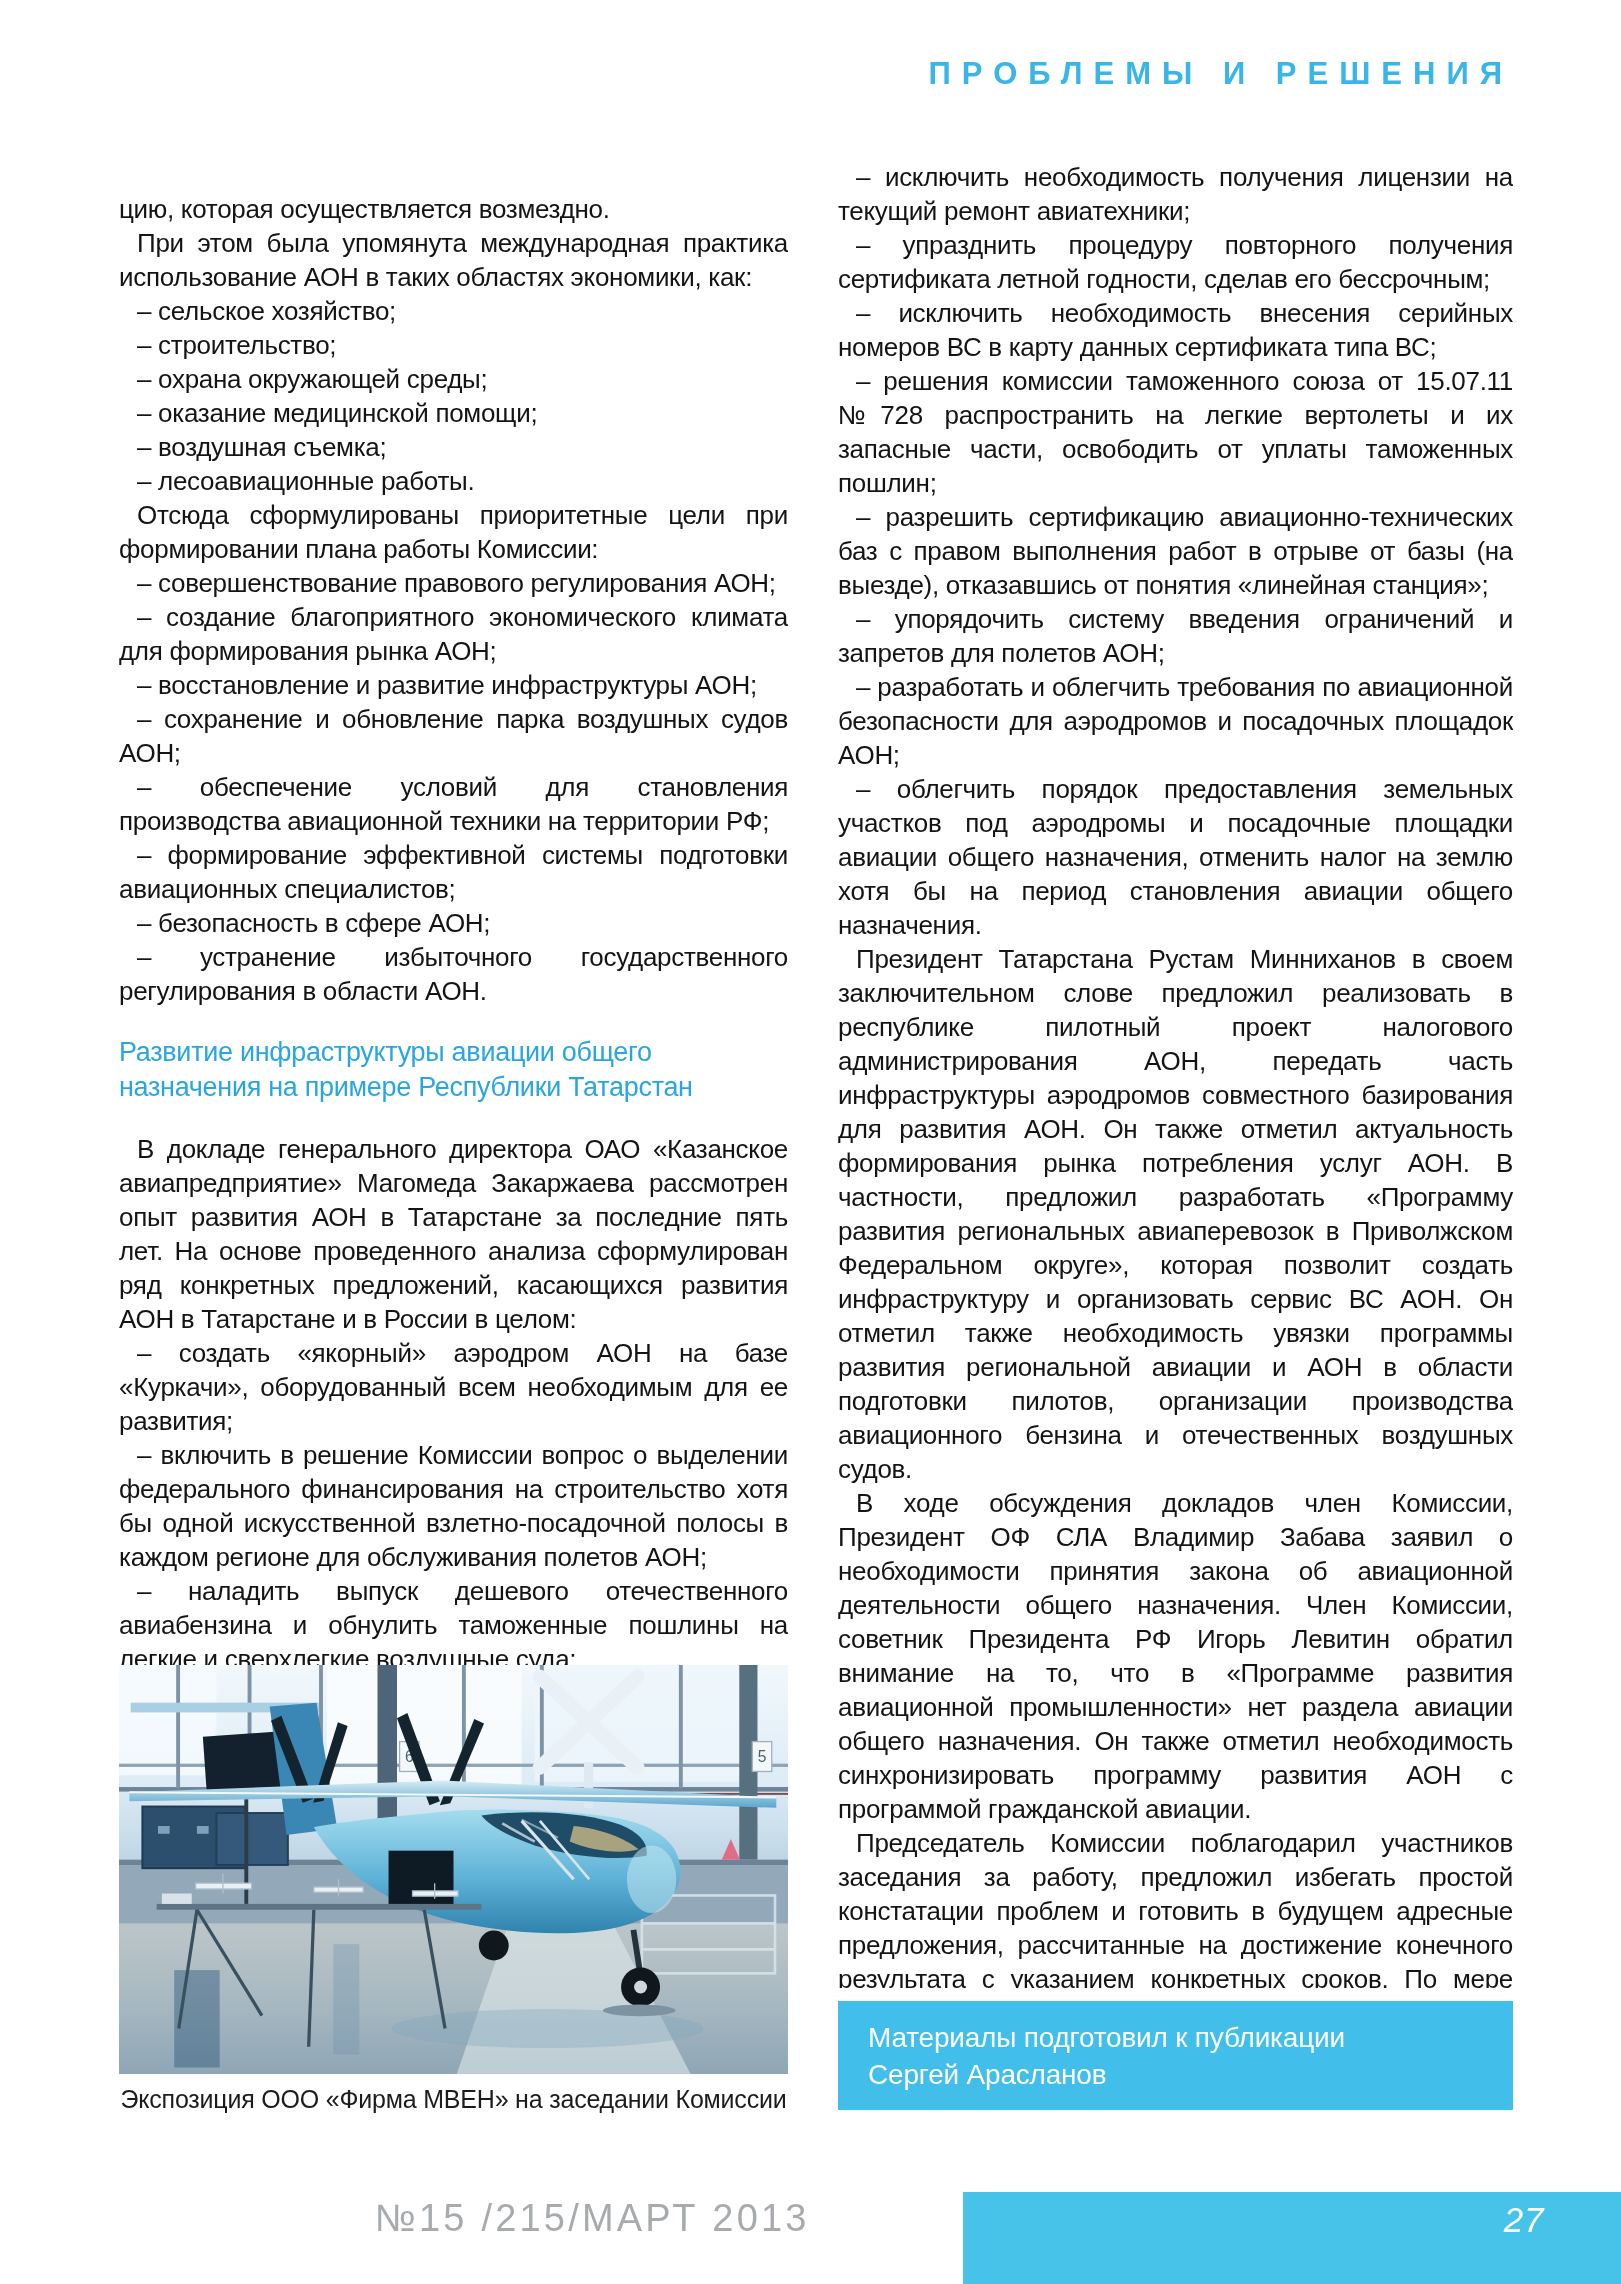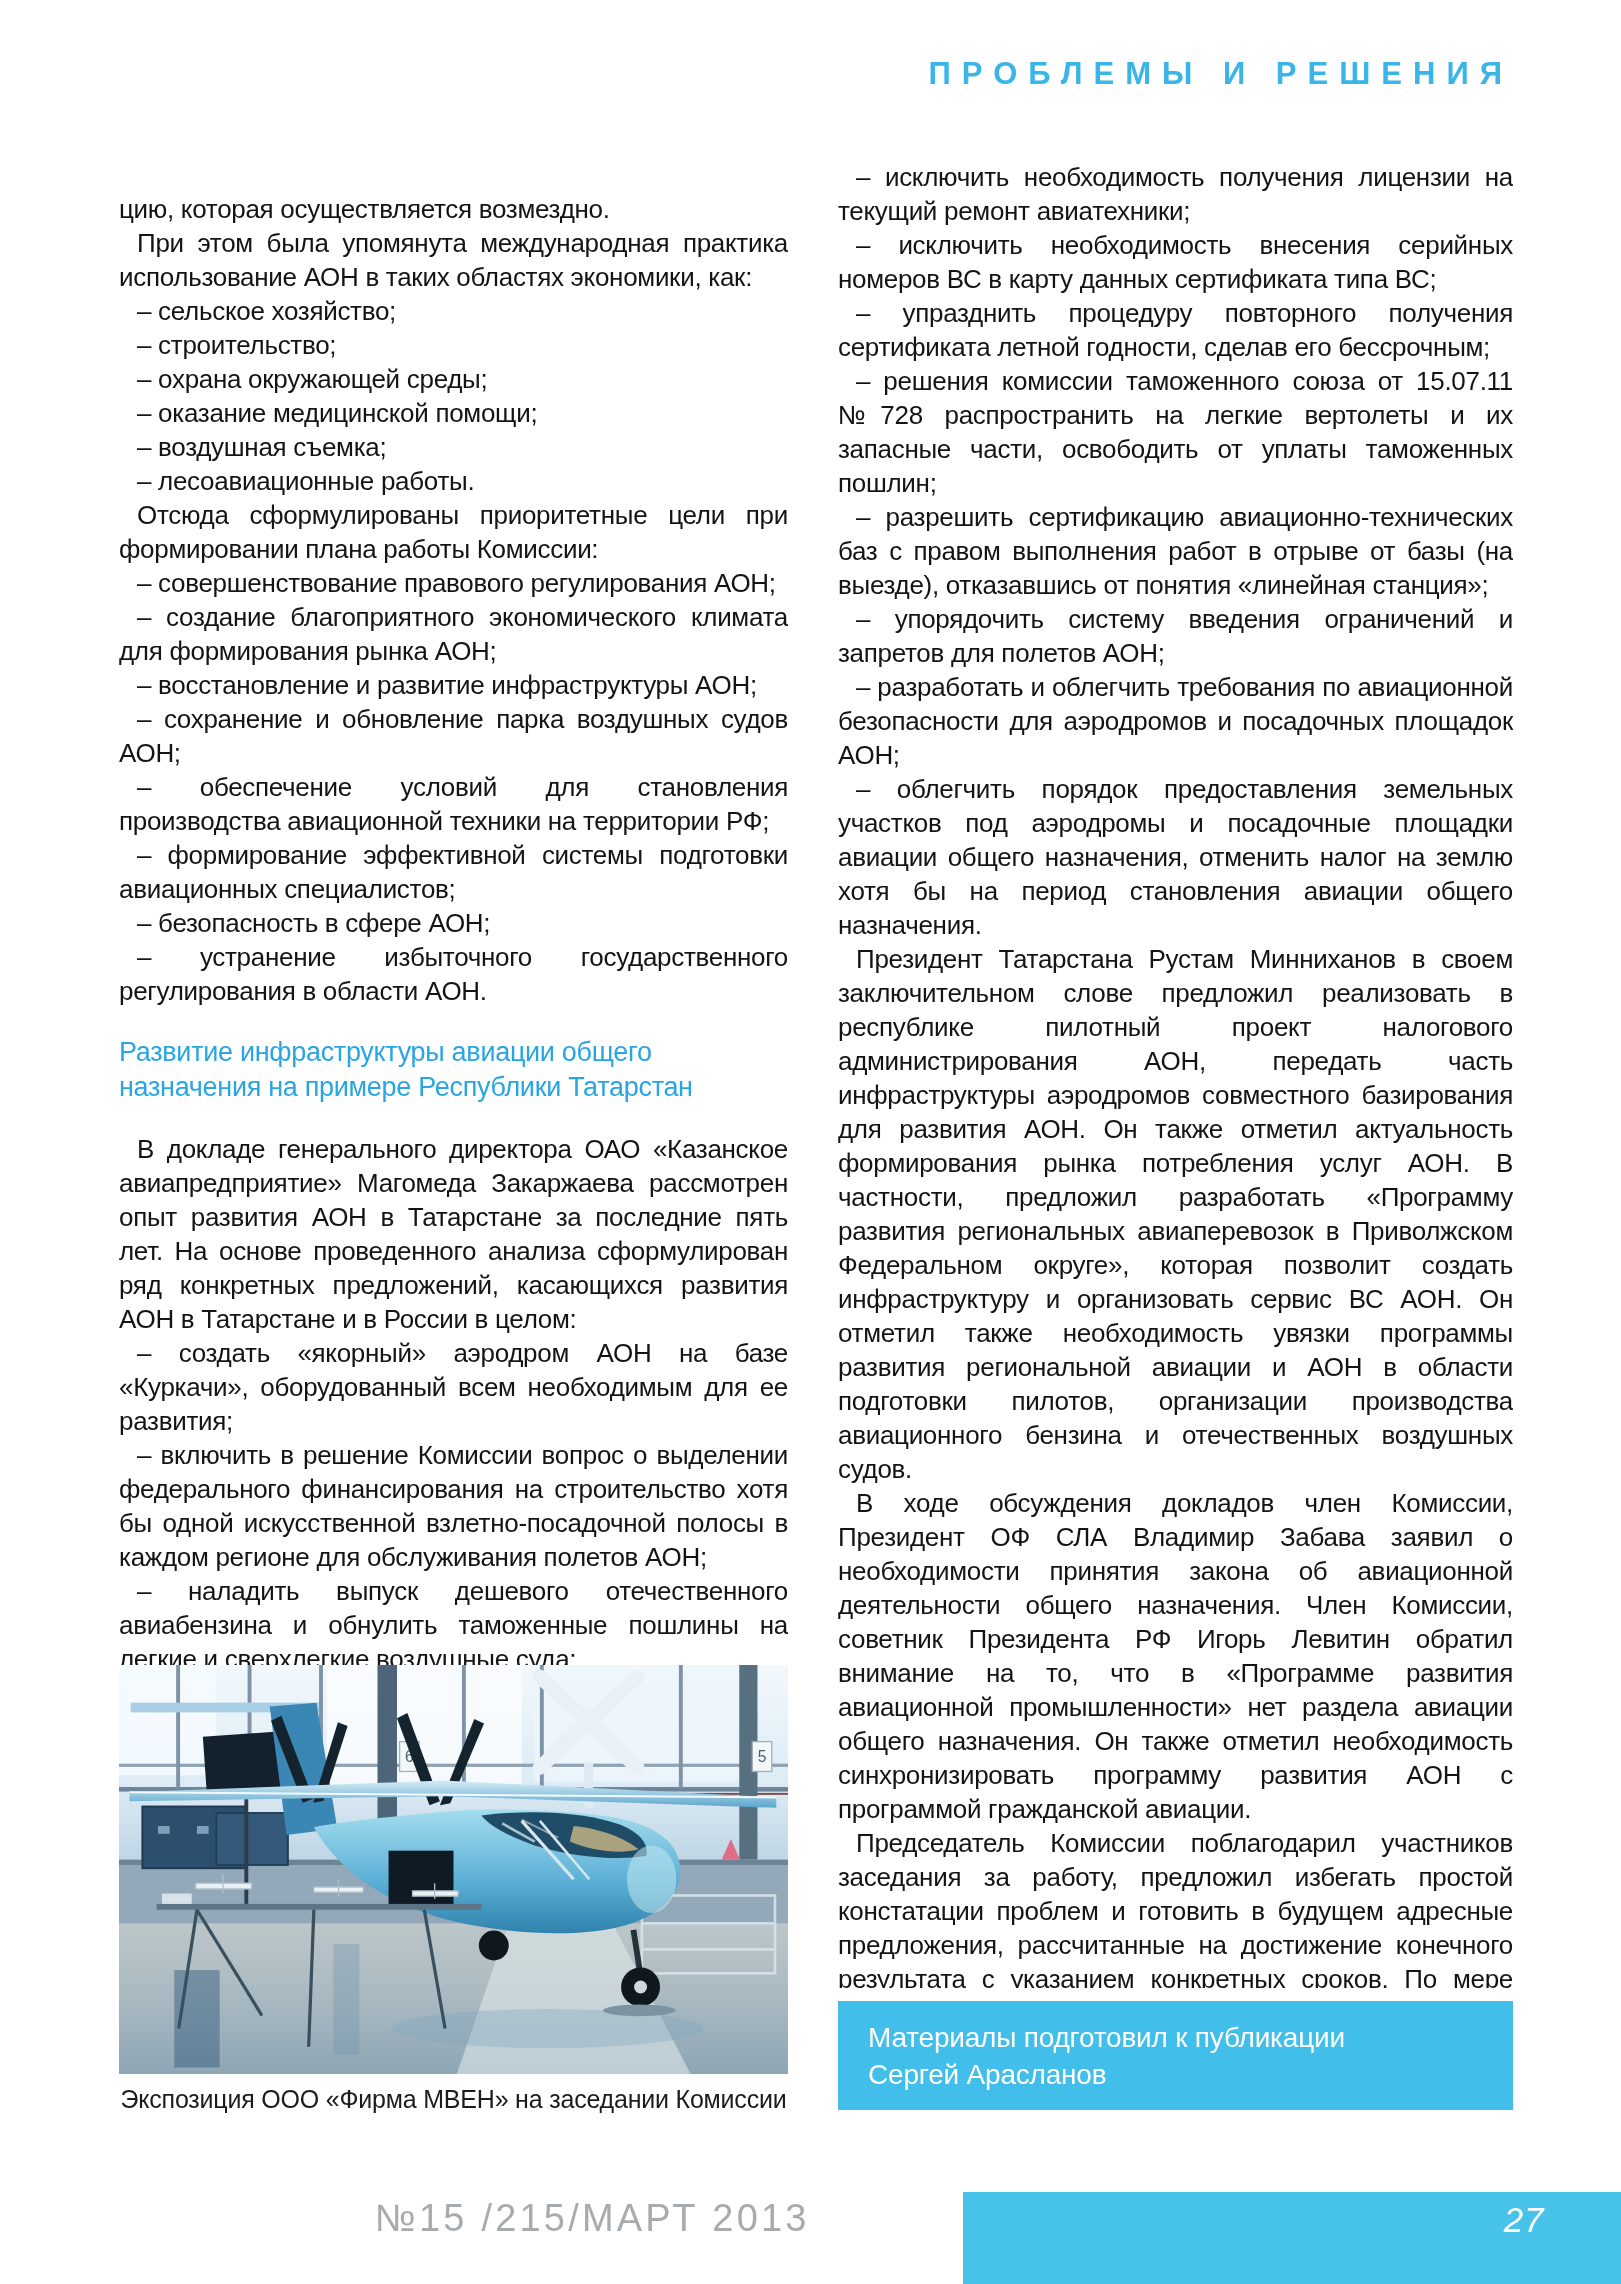--- a/index.html
+++ b/index.html
@@ -86,22 +86,22 @@
       <p class="item">– устранение избыточного государственного регулирования в области АОН.</p>
       <p class="heading">Развитие инфраструктуры авиации общего назначения на примере Республики Татарстан</p>
       <p class="para">В докладе генерального директора ОАО «Казанское авиапредприятие» Магомеда Закаржаева рассмотрен опыт развития АОН в Татарстане за последние пять лет. На основе проведенного анализа сформулирован ряд конкретных предложений, касающихся развития АОН в Татарстане и в России в целом:</p>
       <p class="item">– создать «якорный» аэродром АОН на базе «Куркачи», оборудованный всем необходимым для ее развития;</p>
       <p class="item">– включить в решение Комиссии вопрос о выделении федерального финансирования на строительство хотя бы одной искусственной взлетно-посадочной полосы в каждом регионе для обслуживания полетов АОН;</p>
       <p class="item">– наладить выпуск дешевого отечественного авиабензина и обнулить таможенные пошлины на легкие и сверхлегкие воздушные суда;</p>
       <p class="item">– упразднить процедуру повторной сертификации авиационно-технических баз, ограничившись плановыми проверками;</p>
     </div>
   <div class="col col-right">
       <p class="item">– исключить необходимость получения лицензии на текущий ремонт авиатехники;</p>
+      <p class="item">– упразднить процедуру повторного получения сертификата летной годности, сделав его бессрочным;</p>
       <p class="item">– исключить необходимость внесения серийных номеров ВС в карту данных сертификата типа ВС;</p>
-      <p class="item">– упразднить процедуру повторного получения сертификата летной годности, сделав его бессрочным;</p>
       <p class="item">– решения комиссии таможенного союза от 15.07.11 №728 распространить на легкие вертолеты и их запасные части, освободить от уплаты таможенных пошлин;</p>
       <p class="item">– разрешить сертификацию авиационно-технических баз с правом выполнения работ в отрыве от базы (на выезде), отказавшись от понятия «линейная станция»;</p>
       <p class="item">– упорядочить систему введения ограничений и запретов для полетов АОН;</p>
       <p class="item">– разработать и облегчить требования по авиационной безопасности для аэродромов и посадочных площадок АОН;</p>
       <p class="item">– облегчить порядок предоставления земельных участков под аэродромы и посадочные площадки авиации общего назначения, отменить налог на землю хотя бы на период становления авиации общего назначения.</p>
       <p class="para">Президент Татарстана Рустам Минниханов в своем заключительном слове предложил реализовать в республике пилотный проект налогового администрирования АОН, передать часть инфраструктуры аэродромов совместного базирования для развития АОН. Он также отметил актуальность формирования рынка потребления услуг АОН. В частности, предложил разработать «Программу развития региональных авиаперевозок в Приволжском Федеральном округе», которая позволит создать инфраструктуру и организовать сервис ВС АОН. Он отметил также необходимость увязки программы развития региональной авиации и АОН в области подготовки пилотов, организации производства авиационного бензина и отечественных воздушных судов.</p>
       <p class="para">В ходе обсуждения докладов член Комиссии, Президент ОФ СЛА Владимир Забава заявил о необходимости принятия закона об авиационной деятельности общего назначения. Член Комиссии, советник Президента РФ Игорь Левитин обратил внимание на то, что в «Программе развития авиационной промышленности» нет раздела авиации общего назначения. Он также отметил необходимость синхронизировать программу развития АОН с программой гражданской авиации.</p>
       <p class="para">Председатель Комиссии поблагодарил участников заседания за работу, предложил избегать простой констатации проблем и готовить в будущем адресные предложения, рассчитанные на достижение конечного результата с указанием конкретных сроков. По мере подготовки и реализации таких предложений они будут обнародованы.</p>
     </div>
 

